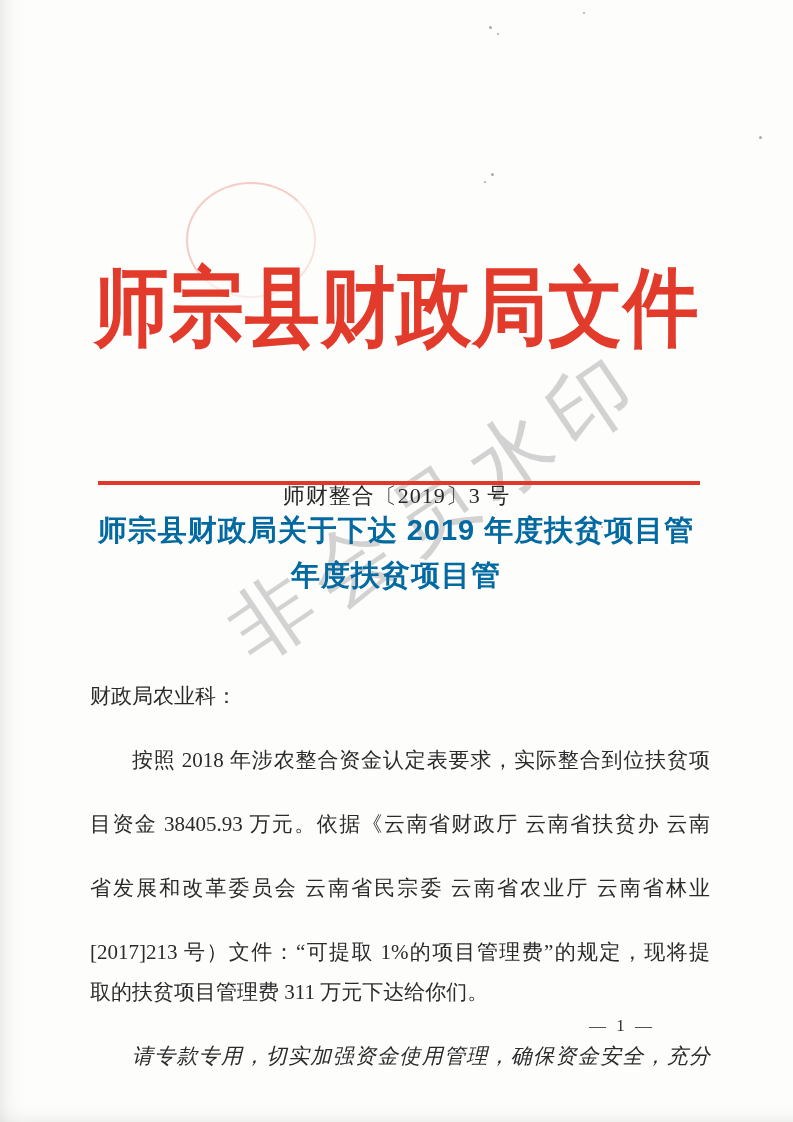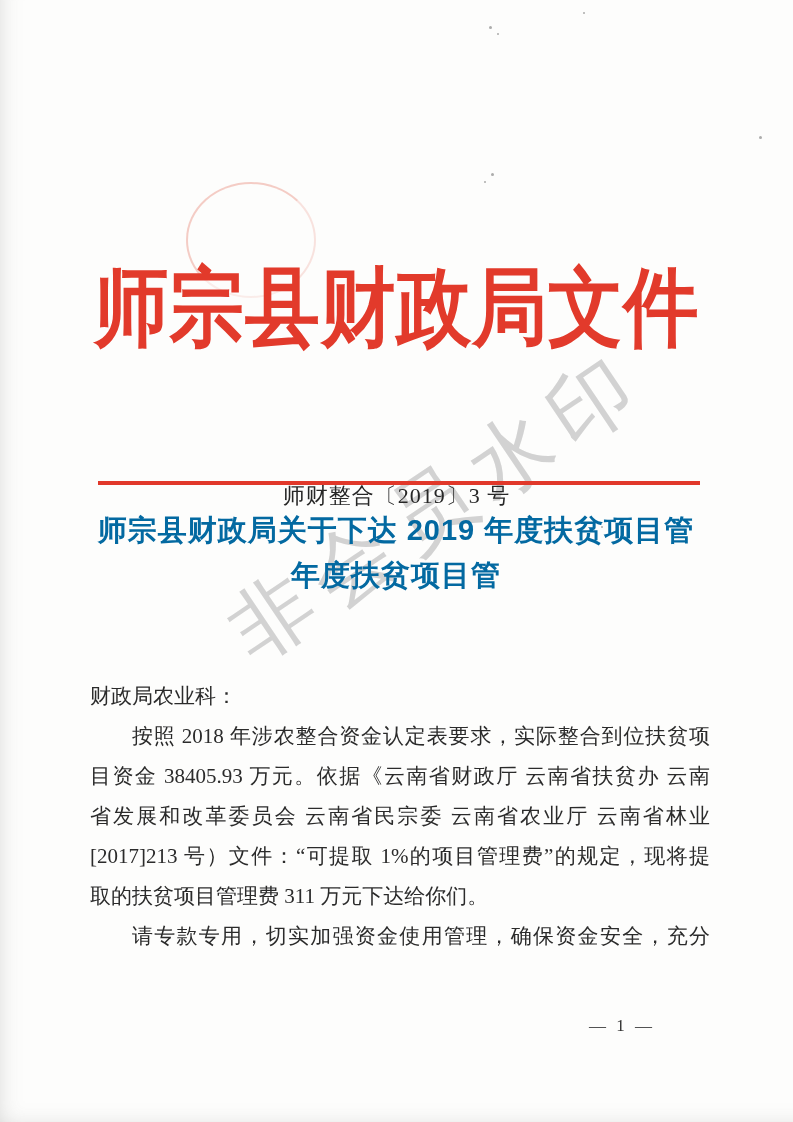--- a/index.html
+++ b/index.html
@@ -51,23 +51,23 @@
     text-align:center;
     font-family:"Liberation Sans","DejaVu Sans",sans-serif;
     font-size:29px;line-height:45px;font-weight:bold;color:#0369a1;
     letter-spacing:1px;
   }
   .body-text{
     position:absolute;left:90px;top:676px;width:620px;
     font-size:21px;line-height:40px;color:#2b2b2b;
   }
   .bline{text-align:justify;}
-  .bline.stretch{text-align-last:justify;}
+  .bline.stretch{text-align-last:justify;margin-top:24px;}
   .bline.indent{text-indent:2em;}
-  .bline.para-gap{}
+  .bline.para-gap{font-style:italic;}
   .page-number{
     position:absolute;top:1016px;right:138px;
     font-size:17px;color:#333;letter-spacing:3px;white-space:nowrap;
   }
   .speck{position:absolute;background:#6a6a6a;border-radius:50%;opacity:.55;}
   .s1{left:489px;top:26px;width:3px;height:3px;}
   .s2{left:497px;top:33px;width:2px;height:2px;}
   .s3{left:759px;top:136px;width:3px;height:3px;}
   .s4{left:491px;top:173px;width:3px;height:3px;}
   .s5{left:484px;top:181px;width:2px;height:2px;}

